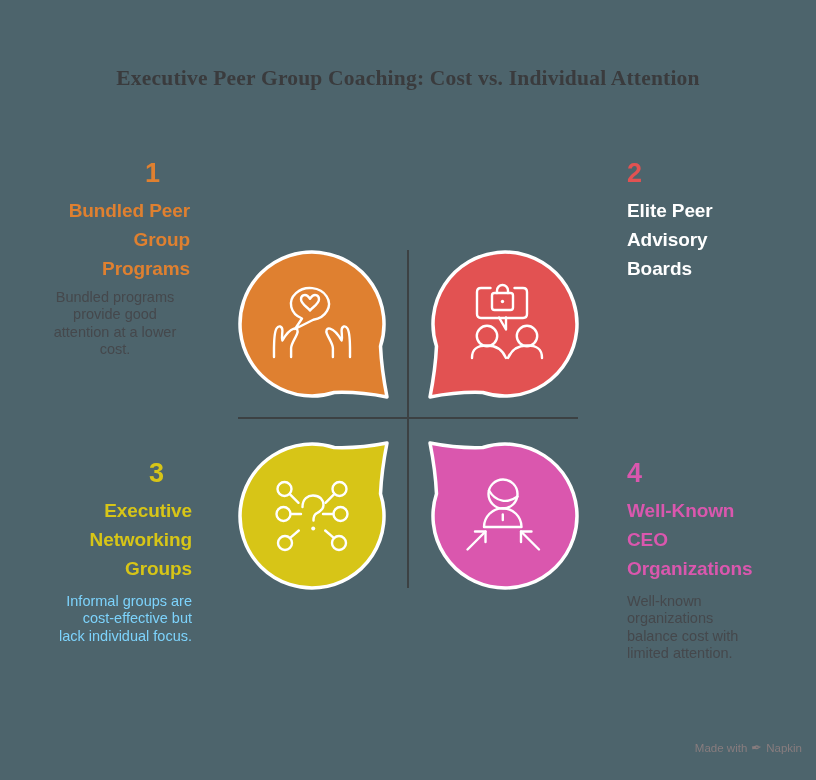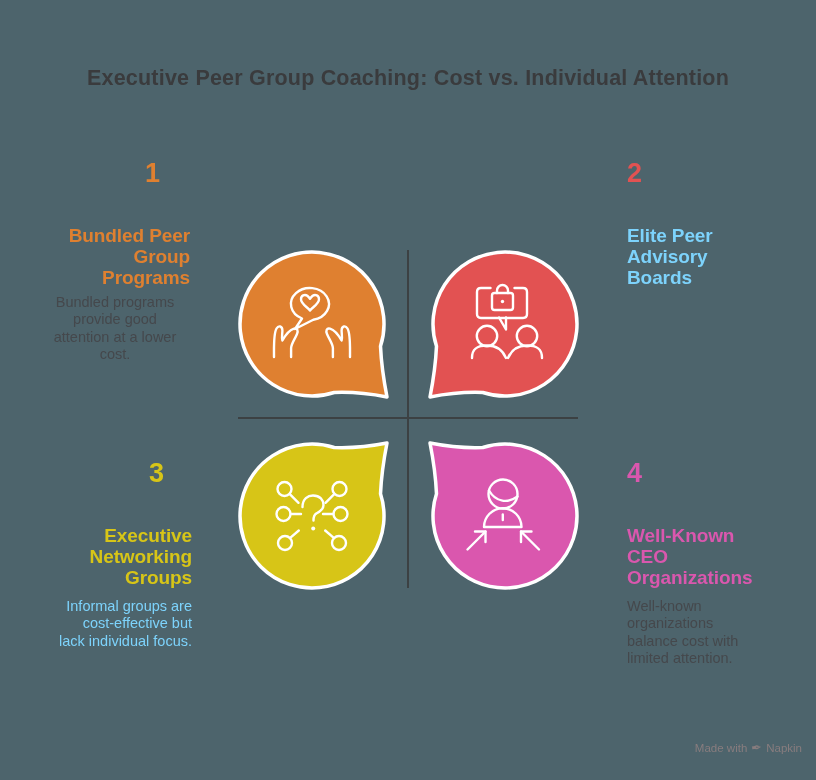--- a/index.html
+++ b/index.html
@@ -3,25 +3,25 @@
 <meta charset="utf-8">
 <style>
   html,body{margin:0;padding:0;}
   .canvas{
     position:relative; width:816px; height:780px; overflow:hidden;
     font-family:"Liberation Sans", sans-serif;
     background:#4D646C;
   }
   .title{
     position:absolute; top:52px; left:0; width:100%;
-    text-align:center; font-size:21.5px; font-weight:bold; letter-spacing:.2px;
+    text-align:center; font-size:21.5px; font-weight:bold; letter-spacing:.2px;font-family:Liberation Serif, serif;
   }
   .qt{position:absolute;}
   .qt .num{font-size:27px; font-weight:bold; line-height:28px;}
-  .qt .heading{font-size:19px; font-weight:bold; line-height:21px; margin-top:38px; white-space:pre-line; letter-spacing:-.1px;}
+  .qt .heading{font-size:19px; font-weight:bold; line-height:29px; margin-top:9px; white-space:pre-line; letter-spacing:-.1px;}
   .qt .desc{font-size:14.5px; line-height:17.3px; margin-top:6px; white-space:pre-line;}
   .q-tl{left:40px; top:159px; width:150px; text-align:right;}
   .q-tl .num{padding-right:30px;}
   .q-tr{left:627px; top:159px; width:175px; text-align:left;}
   .q-bl{left:38px; top:459px; width:154px; text-align:right;}
   .q-bl .num{padding-right:28px;}
   .q-br{left:627px; top:459px; width:175px; text-align:left;}
   .q-bl .desc,.q-br .desc{margin-top:10px;}
   .divider-v{position:absolute; left:407px; top:250px; width:2px; height:338px;}
   .divider-h{position:absolute; left:238px; top:417px; width:340px; height:2px;}
@@ -52,21 +52,21 @@
 Group
 Programs</div>
     <div class="desc" style="color: rgb(69, 72, 76); text-align: center;">Bundled programs
 provide good
 attention at a lower
 cost.</div>
   </div>
 
   <div class="qt q-tr">
     <div class="num" style="color: rgb(226, 82, 82);">2</div>
-    <div class="heading" style="color: #7dd3fc;">Elite Peer
+    <div class="heading" style="color: #ffffff;">Elite Peer
 Advisory
 Boards</div>
   </div>
 
   <div class="qt q-bl">
     <div class="num" style="color: rgb(215, 197, 23);">3</div>
     <div class="heading" style="color: rgb(215, 197, 23);">Executive
 Networking
 Groups</div>
     <div class="desc" style="color: #7dd3fc; text-align: right;">Informal groups are

